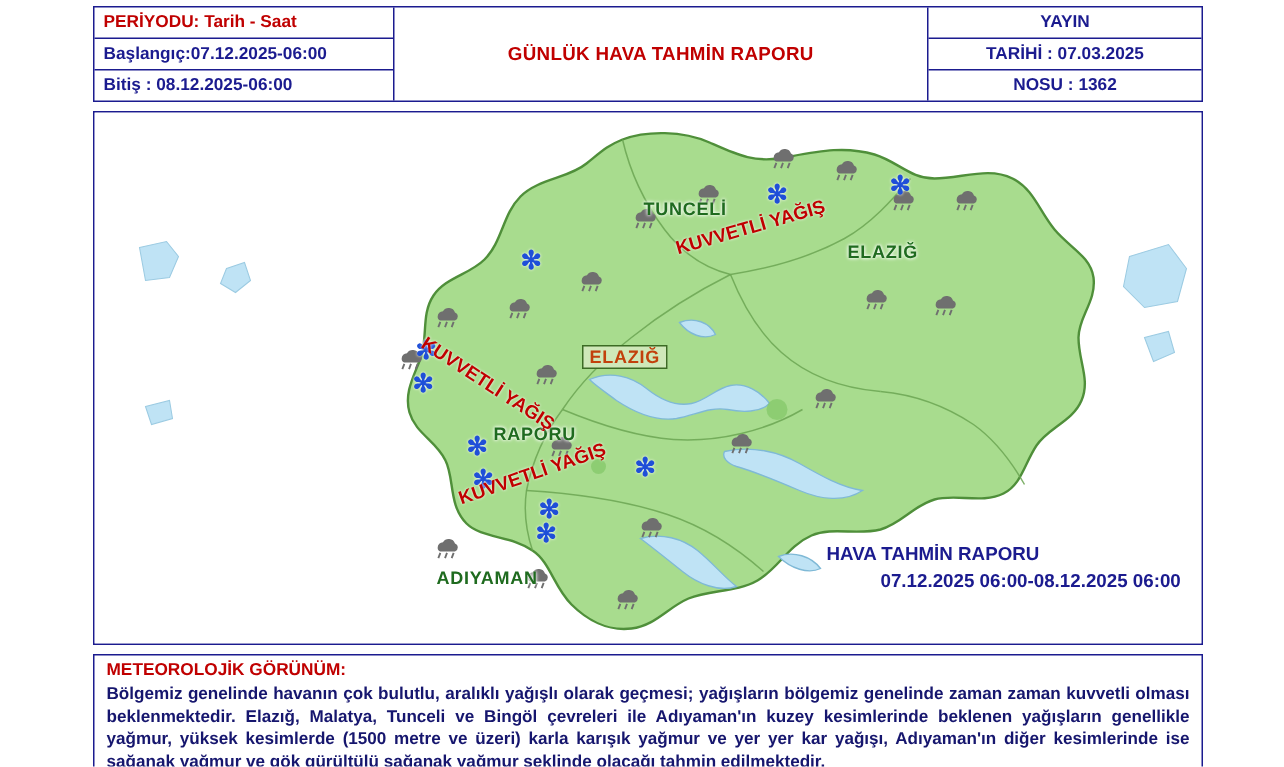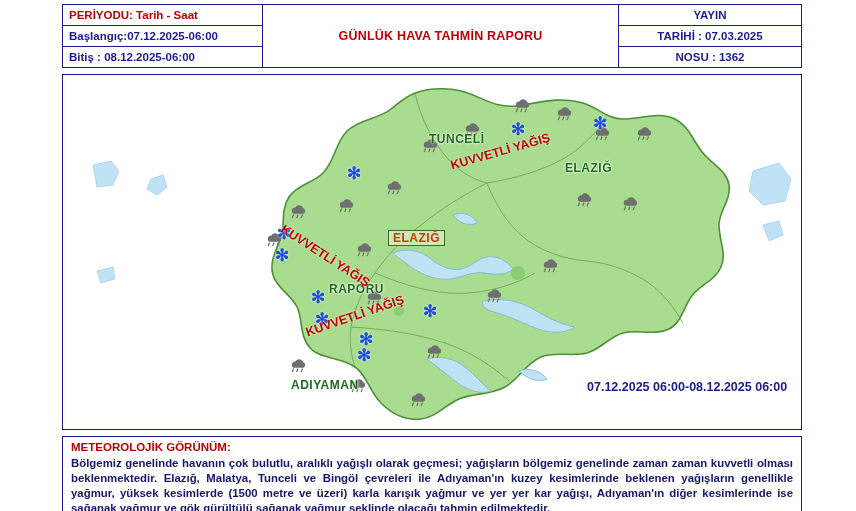--- a/index.html
+++ b/index.html
@@ -424,20 +424,21 @@
     <div class="city-label" style="left:366px; top:57px;">TUNCELİ</div>
     <div class="city-label" style="left:502px; top:86px;">ELAZIĞ</div>
     <div class="city-label boxed" style="left:325px; top:155px;">ELAZIĞ</div>
     <div class="city-label" style="left:266px; top:207px;">RAPORU</div>
     <div class="city-label" style="left:228px; top:303px;">ADIYAMAN</div>
 
     <div class="warn-label" style="left:386px; top:84px; transform:rotate(-16deg); transform-origin:left top;">KUVVETLİ YAĞIŞ</div>
     <div class="warn-label" style="left:223px; top:147px; transform:rotate(33deg); transform-origin:left top;">KUVVETLİ YAĞIŞ</div>
     <div class="warn-label" style="left:241px; top:251px; transform:rotate(-19deg); transform-origin:left top;">KUVVETLİ YAĞIŞ</div>
 
+    <div class="map-caption" style="left:488px; top:287px;">HAVA TAHMİN RAPORU</div>
     <div class="map-caption" style="left:488px; top:305px;margin-left:36px;">07.12.2025  06:00-08.12.2025  06:00</div>
   </div>
 
   <div class="meteo">
     <div class="meteo-title">METEOROLOJİK GÖRÜNÜM:</div>
     <div class="meteo-body">Bölgemiz genelinde havanın çok bulutlu, aralıklı yağışlı olarak geçmesi; yağışların bölgemiz genelinde zaman zaman kuvvetli olması beklenmektedir. Elazığ, Malatya, Tunceli ve Bingöl çevreleri ile Adıyaman'ın kuzey kesimlerinde beklenen yağışların genellikle yağmur, yüksek kesimlerde (1500 metre ve üzeri) karla karışık yağmur ve yer yer kar yağışı, Adıyaman'ın diğer kesimlerinde ise sağanak yağmur ve gök gürültülü sağanak yağmur şeklinde olacağı tahmin edilmektedir.</div>
   </div>
 
 </div>
 

